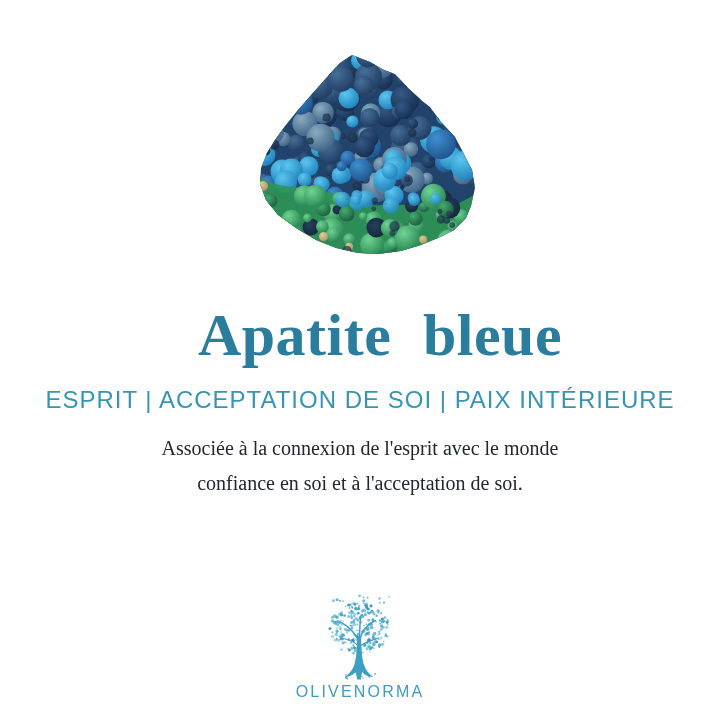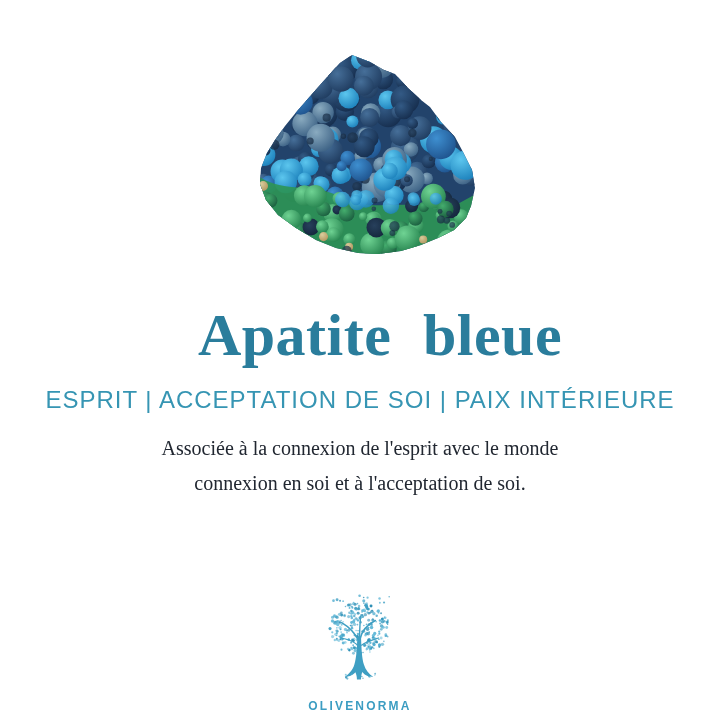--- a/index.html
+++ b/index.html
@@ -53,24 +53,24 @@
   }
   .brand{
     position:absolute;
     left:0; top:594px;
     width:720px;
     display:flex;
     flex-direction:column;
     align-items:center;
   }
   .brand-name{
-    margin-top:17px;
+    margin-top:1px;
     font-family:"Liberation Sans", sans-serif;
-    font-weight:700;
-    font-size:12px;
+    font-weight:400;
+    font-size:16px;
     letter-spacing:2.2px;
     color:#3c9dc2;
   }
 </style>
 </head>
 <body>
 
 <div class="canvas">
 
   <div class="mineral-wrap">
@@ -389,21 +389,21 @@
       </g>
     </svg>
   </div>
 
   <div class="title">Apatite bleue</div>
 
   <div class="tagline">ESPRIT | ACCEPTATION DE SOI | PAIX INTÉRIEURE</div>
 
   <div class="description">
     <div>Associée à la connexion de l'esprit avec le monde</div>
-    <div>connexion en soi et à l'acceptation de soi.</div>
+    <div>confiance en soi et à l'acceptation de soi.</div>
   </div>
 
   <div class="brand">
     <svg width="96" height="88" viewBox="0 0 90 86">
       <g id="tree-canopy">
           <circle cx="52.4" cy="34.5" r="1.68" fill="#2f8fb5" opacity="0.76"></circle>
           <circle cx="28.0" cy="43.9" r="0.94" fill="#2f8fb5" opacity="0.86"></circle>
           <circle cx="44.4" cy="44.3" r="1.46" fill="#2f8fb5" opacity="0.60"></circle>
           <circle cx="34.0" cy="44.4" r="1.23" fill="#4fadd0" opacity="0.99"></circle>
           <circle cx="45.4" cy="58.4" r="0.89" fill="#3f9fc3" opacity="0.58"></circle>

